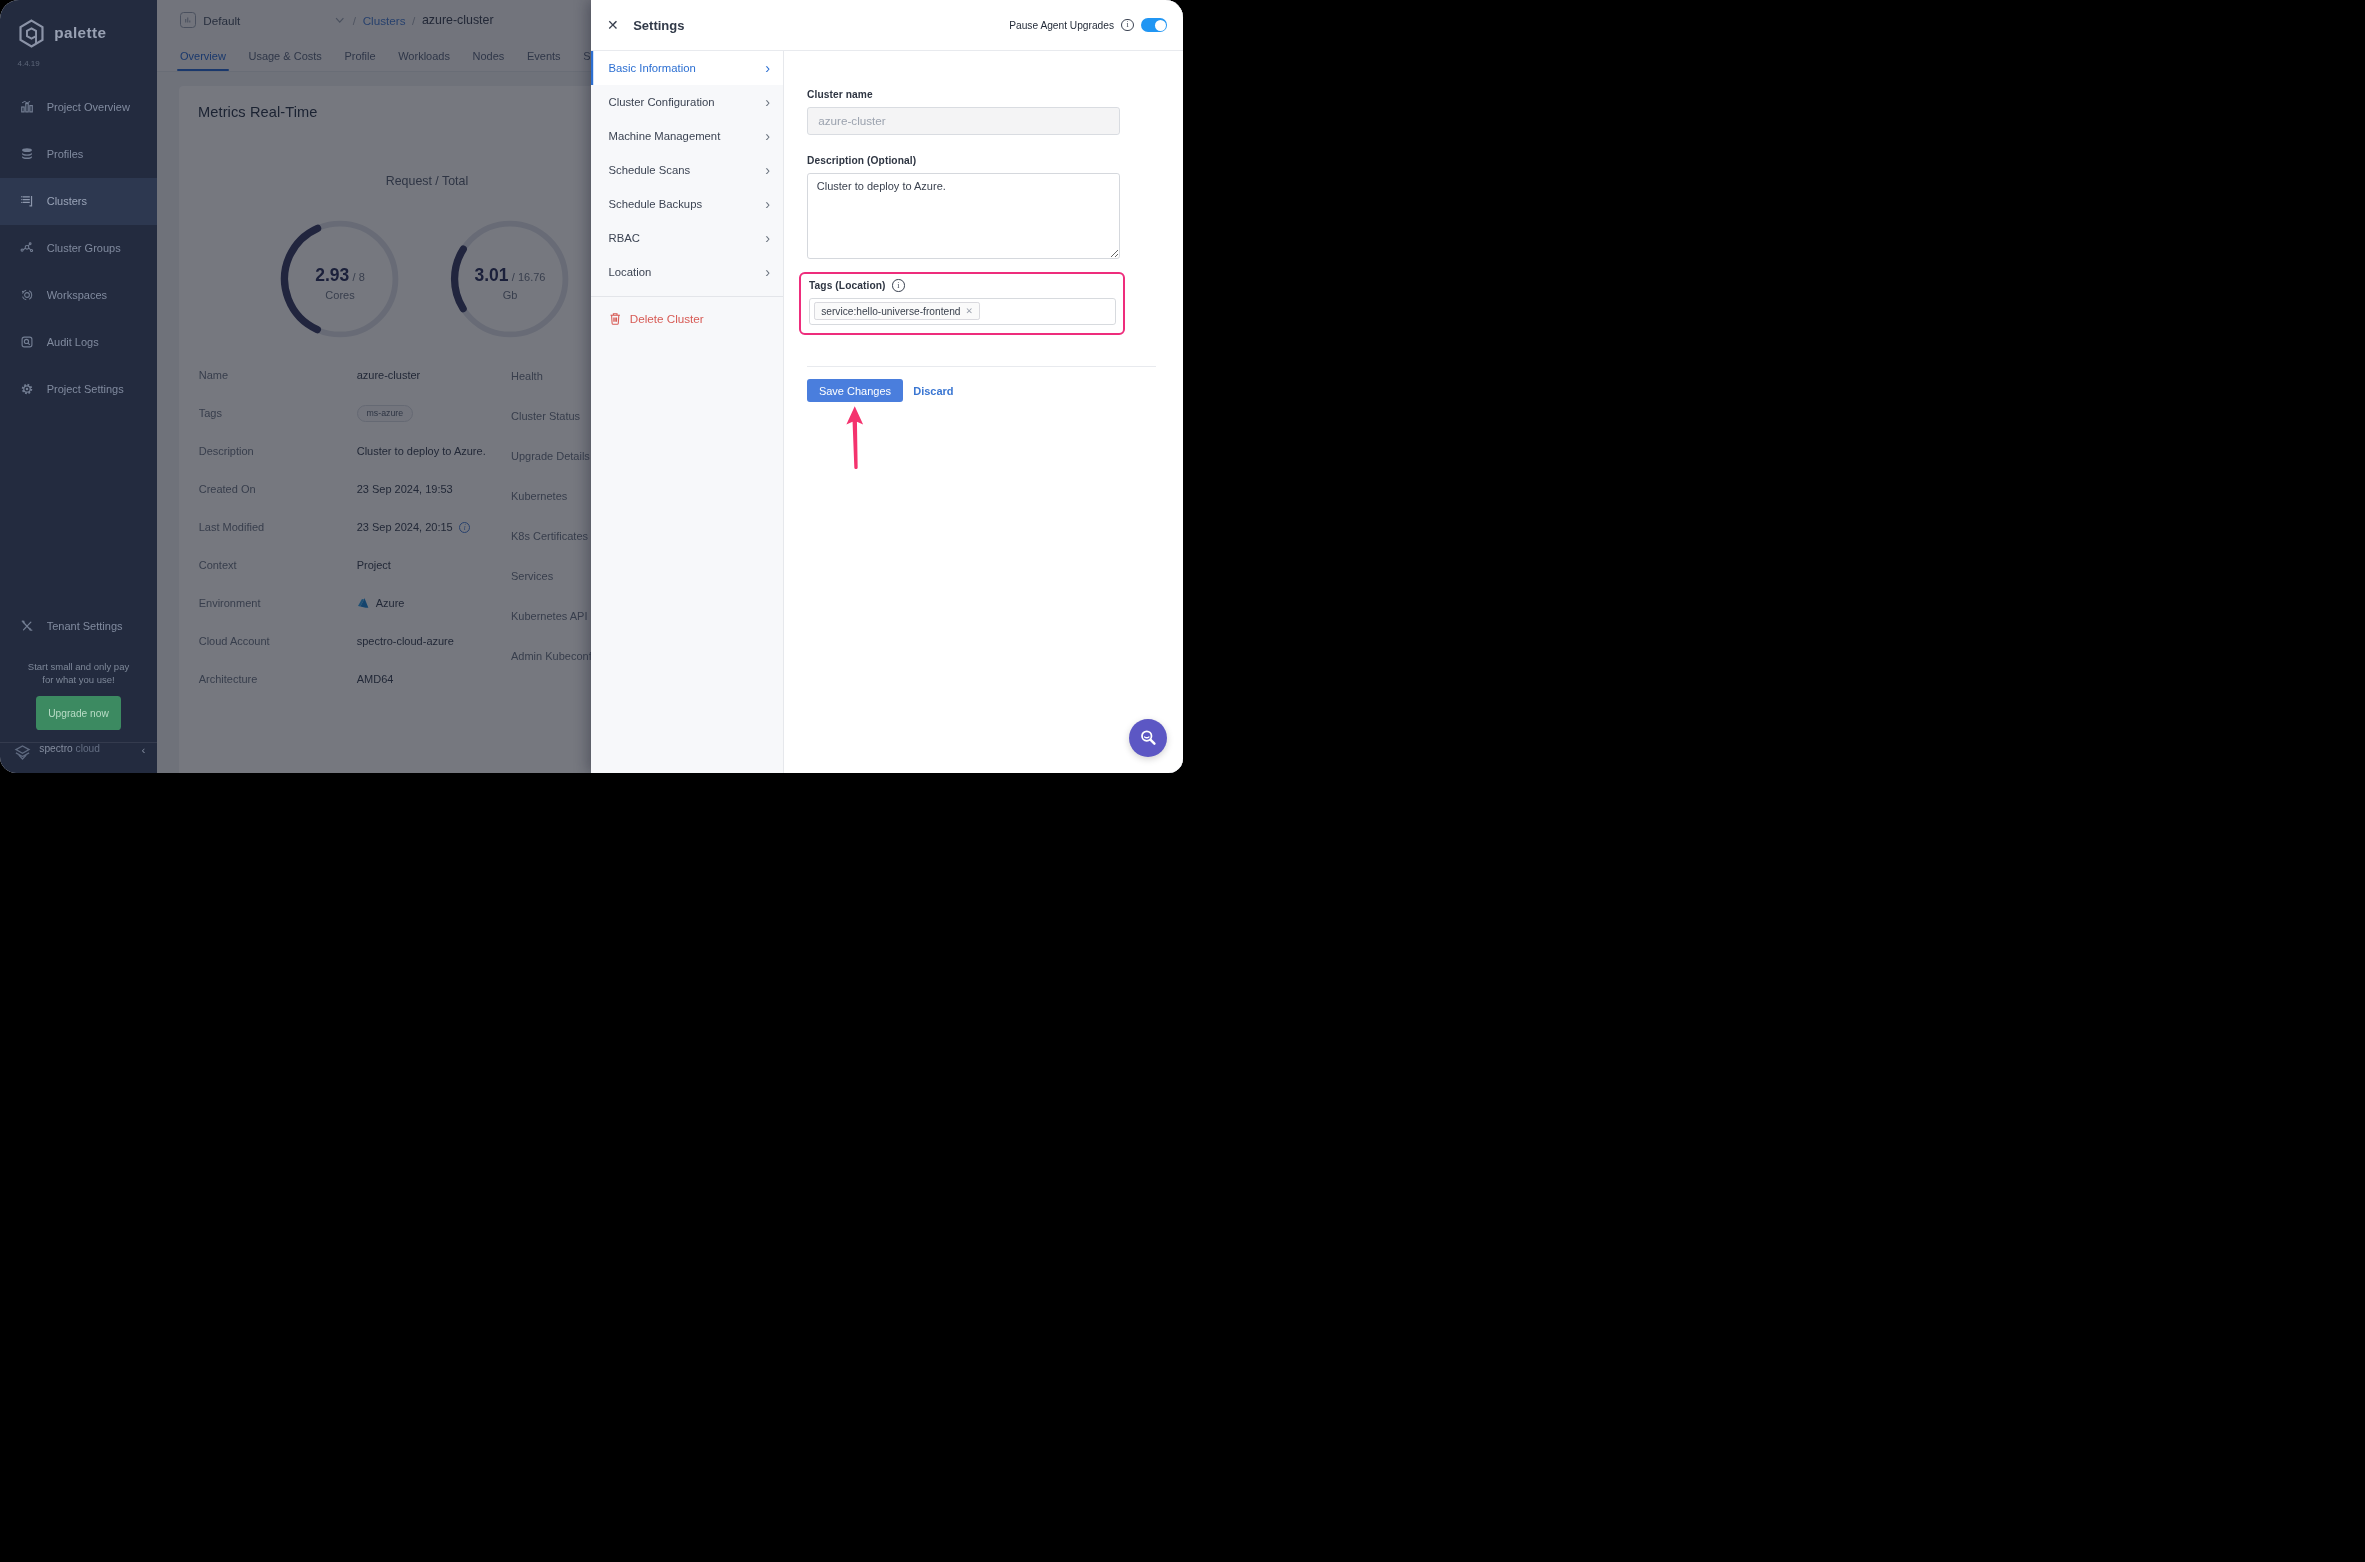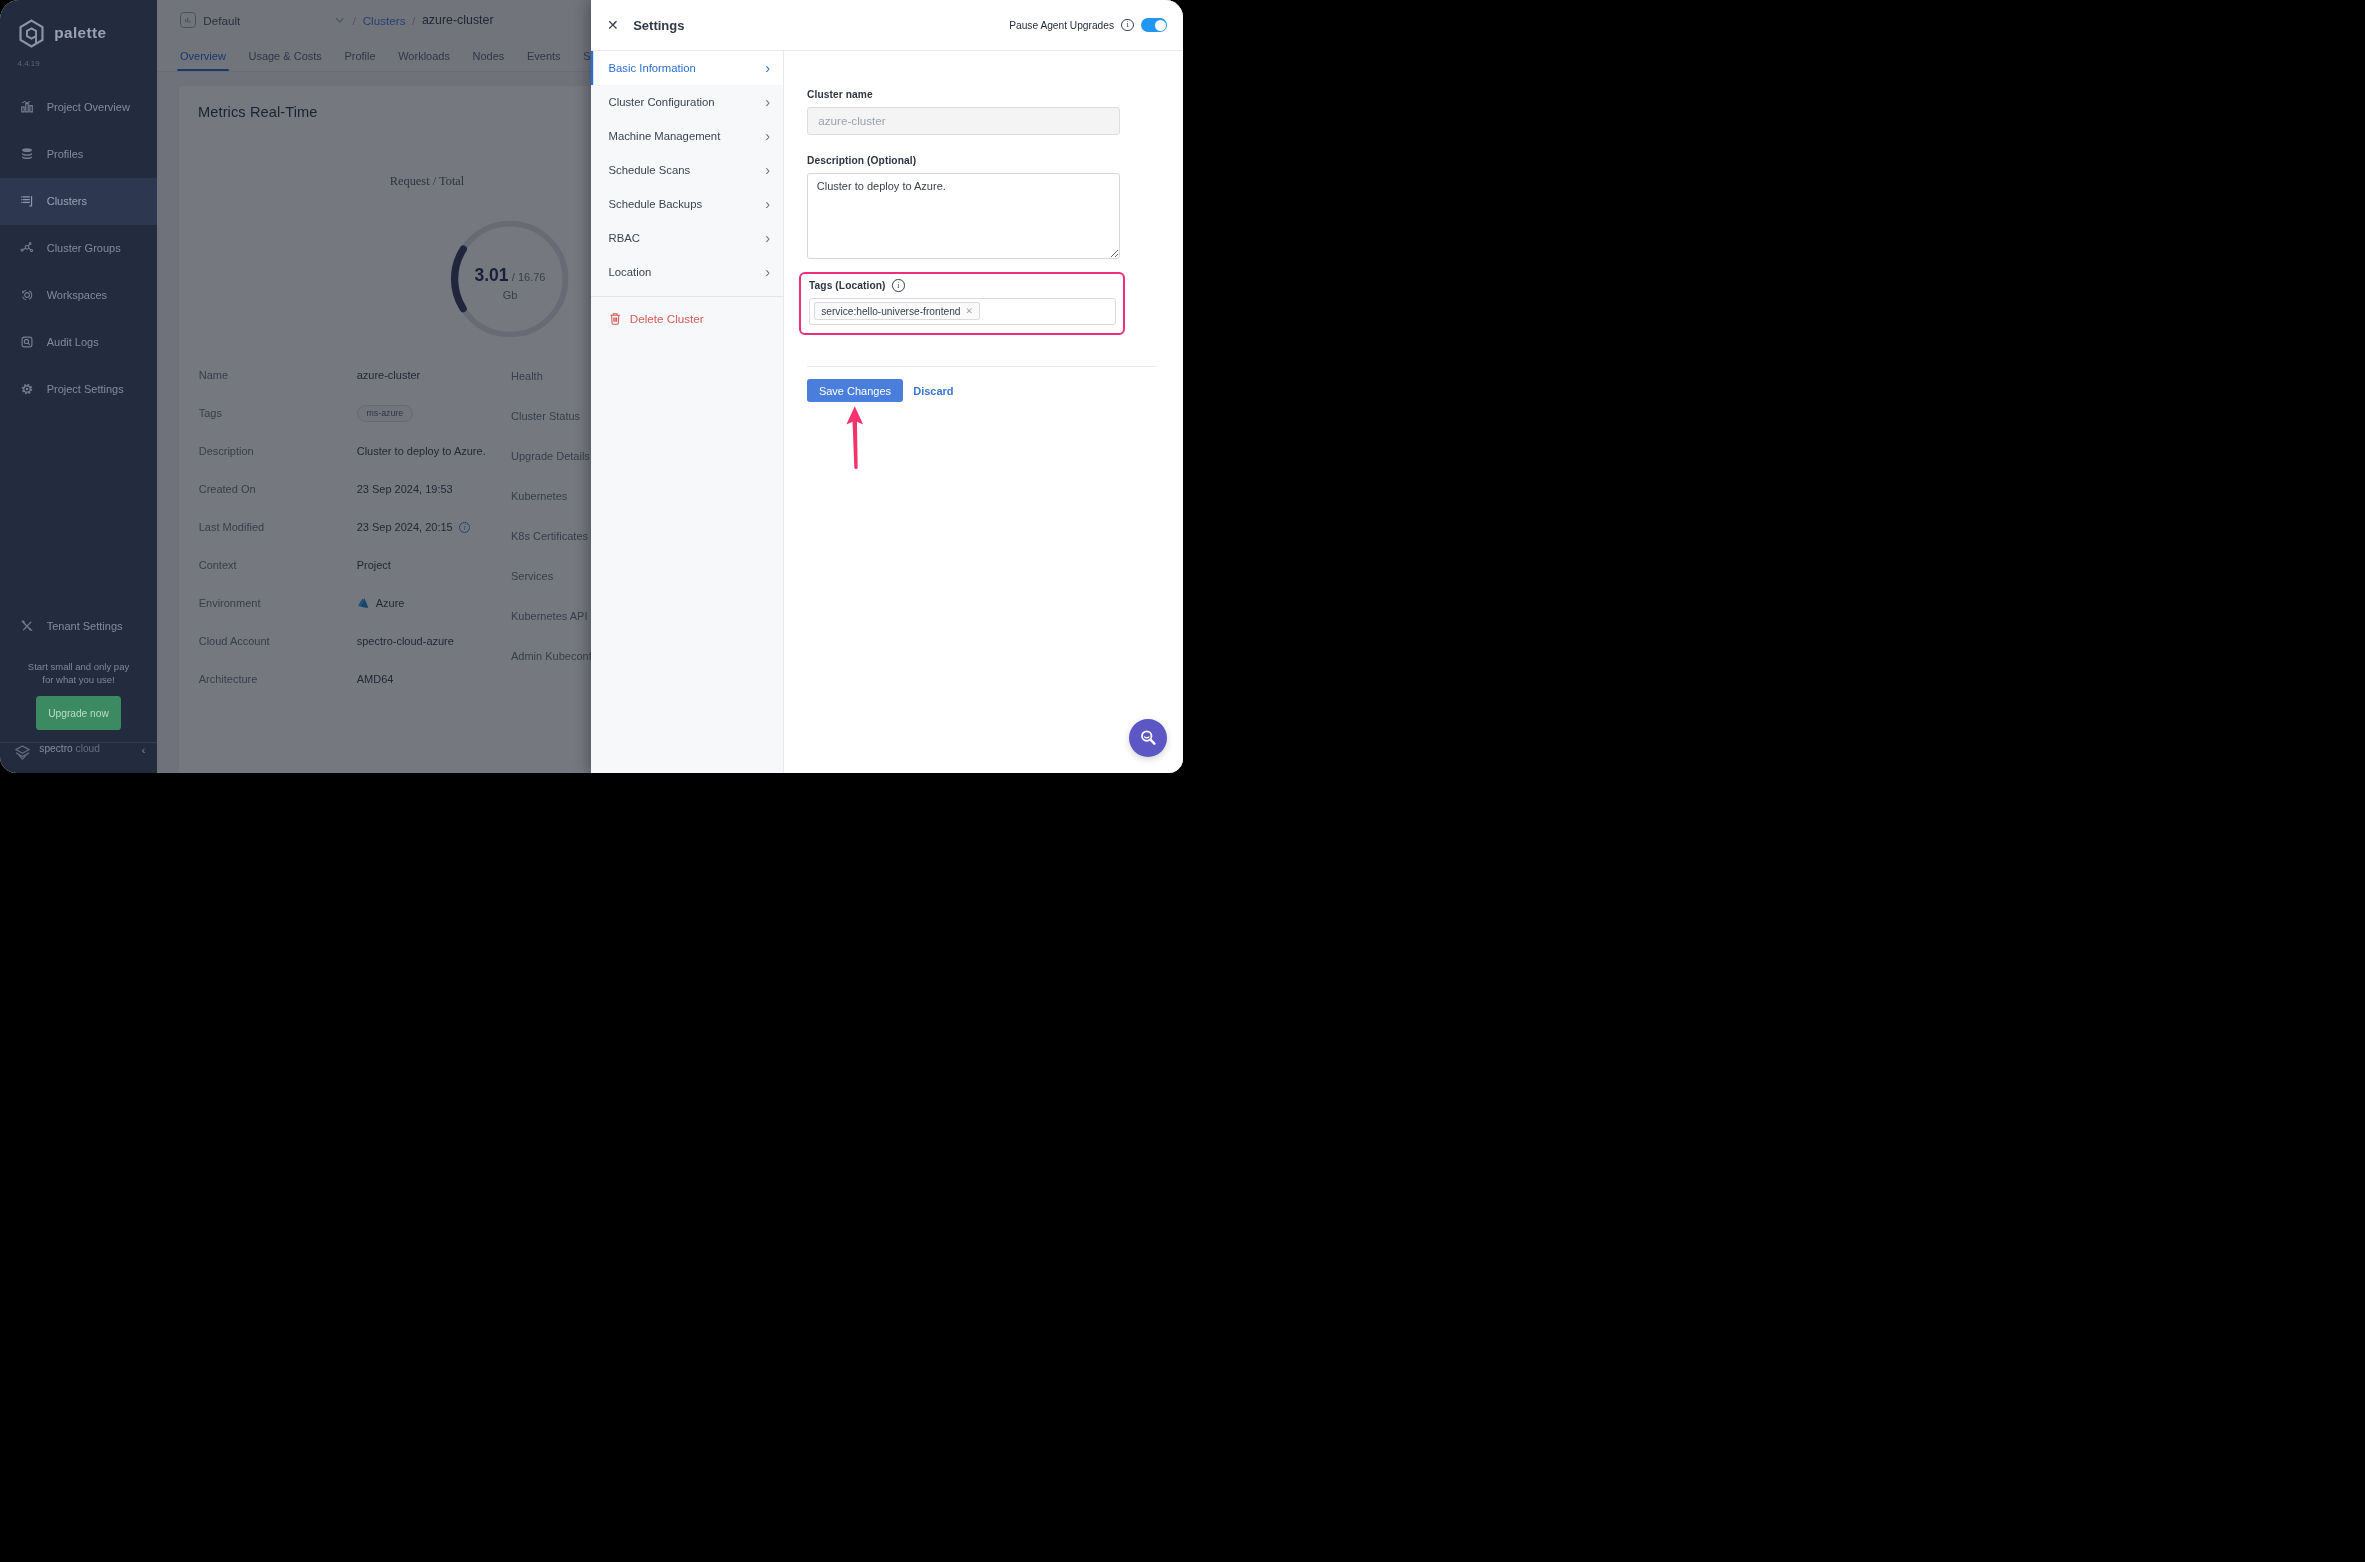--- a/index.html
+++ b/index.html
@@ -41,21 +41,21 @@
   .crumb .link { color:#4a7fd4; cursor:pointer; }
   .crumb .cur { color:#3d4557; font-size:12.4px; }
   .tabs { display:flex; gap:22.6px; padding-left:23px; height:32px; align-items:center; border-bottom:0.7px solid #e2e5ea; }
   .tab { font-size:11px; color:#5c6880; cursor:pointer; position:relative; height:100%; display:flex; align-items:center; white-space:nowrap; }
   .tab.active { color:#2b6cd4; }
   .tab.active::after { content:""; position:absolute; left:-2.9px; right:-2.9px; bottom:0; height:2.2px; background:#2b6cd4; border-radius:1.5px; }
 
   .card { position:absolute; background:#fff; border-radius:4.4px; }
   .metrics-card { left:22px; top:86px; width:1007px; height:326px; }
   .metrics-title { position:absolute; left:19px; top:17.5px; font-size:14.6px; font-weight:normal; color:#2e3a4e; letter-spacing:0.1px; }
-  .req-total { position:absolute; left:153px; top:88px; width:190px; text-align:center; font-size:12.4px; color:#5a6477;font-family:Liberation Serif, serif; }
+  .req-total { position:absolute; left:153px; top:88px; width:190px; text-align:center; font-size:12.4px; color:#5a6477; }
   .gauge { position:absolute; width:124px; text-align:center; }
   .gauge svg { display:block; }
   .gauge .vals { position:absolute; left:0; right:0; top:48px; }
   .gauge .big { font-size:17.5px; font-weight:bold; color:#2e3560; }
   .gauge .small { font-size:11px; color:#707a8c; }
   .gauge .unit { position:absolute; left:0; right:0; top:72px; font-size:11px; color:#707a8c; }
   .gauge .glabel { position:absolute; left:0; right:0; top:126px; font-size:8.8px; font-weight:bold; letter-spacing:0.7px; color:#3e4a64; }
   .gauge-cpu { left:99px; top:131px; }
   .gauge-mem { left:269px; top:131px; }
   .details-wrap { position:absolute; left:22px; top:344px; width:1007px; height:437px; background:#fff; border-radius:4.4px; padding-top:12.4px; }
@@ -259,20 +259,30 @@
         <div class="tab">Nodes</div>
         <div class="tab">Events</div>
         <div class="tab">Scans</div>
       </div>
     </div>
 
     <div class="card metrics-card">
       <div class="metrics-title">Metrics Real-Time</div>
       <div class="req-total">Request / Total</div>
 
+      <div class="gauge gauge-cpu">
+        <svg width="124" height="124" viewBox="0 0 170 170">
+          <circle cx="85" cy="85" r="76" fill="none" stroke="#dfe2ea" stroke-width="8"></circle>
+          <circle cx="85" cy="85" r="76" fill="none" stroke="#3a3f68" stroke-width="10" stroke-linecap="round" stroke-dasharray="174.9 477.5" transform="rotate(114.1 85 85)"></circle>
+        </svg>
+        <div class="vals"><span class="big">2.93</span>
+          <span class="small"> / <span>8</span></span></div>
+        <div class="unit">Cores</div>
+        <div class="glabel">CPU</div>
+      </div>
 
       <div class="gauge gauge-mem">
         <svg width="124" height="124" viewBox="0 0 170 170">
           <circle cx="85" cy="85" r="76" fill="none" stroke="#dfe2ea" stroke-width="8"></circle>
           <circle cx="85" cy="85" r="76" fill="none" stroke="#3a3f68" stroke-width="10" stroke-linecap="round" stroke-dasharray="85.8 477.5" transform="rotate(147.7 85 85)"></circle>
         </svg>
         <div class="vals"><span class="big">3.01</span>
           <span class="small"> / <span>16.76</span></span></div>
         <div class="unit">Gb</div>
         <div class="glabel">MEMORY</div>

